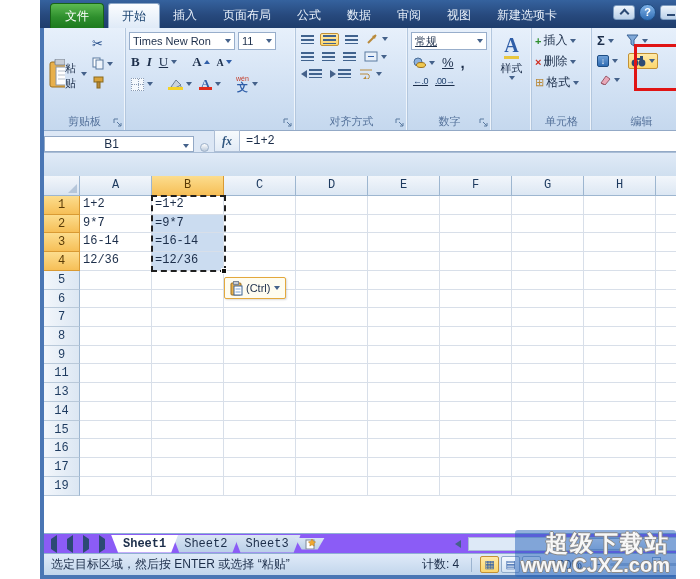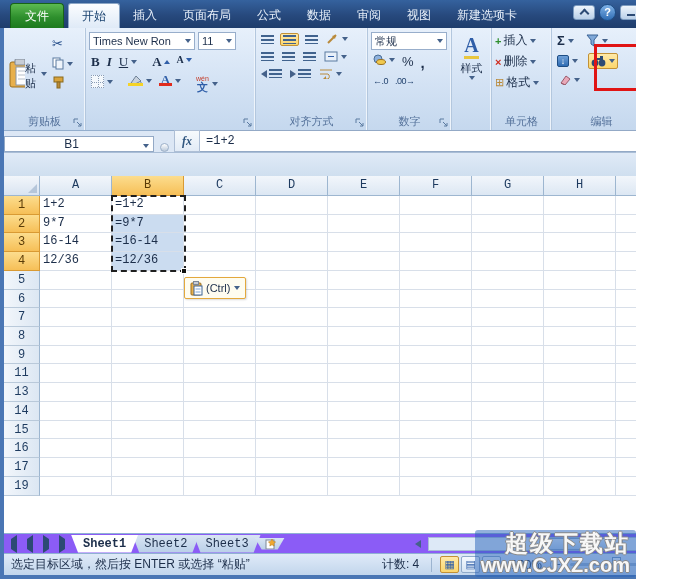--- a/index.html
+++ b/index.html
@@ -1,18 +1,18 @@
 <!DOCTYPE html>
 <html><head>
 <meta charset="utf-8">
 <style>
   * { margin:0; padding:0; box-sizing:border-box; }
   html,body { width:700px; height:579px; }
   body { font-family:"Liberation Sans",sans-serif; font-size:12px; color:#1c2e4a; }
-  .win { position:relative; width:636px; height:579px; background:#4a76b4; overflow:hidden; }
+  .win { position:relative; width:636px; height:579px; background:#4a76b4; overflow:hidden;margin-left:40px; }
 
   
   .tabbar { position:absolute; left:0; top:0; width:700px; height:28px;
     background:linear-gradient(180deg,#35629e 0%,#27497d 55%,#1e3d6c 100%); }
   .file-tab { position:absolute; left:10px; top:3px; width:54px; height:25px;
     background:linear-gradient(#5cba52,#2e8f2d 55%,#1d7a1e); border:1px solid #176317;
     border-bottom:none; border-radius:4px 4px 0 0; color:#fff; text-align:center;
     line-height:24px; font-size:12px; cursor:pointer; }
   .rtabs { position:absolute; left:68px; top:3px; height:25px; display:flex; }
   .rtab { padding:0 13px; line-height:25px; color:#e8f0fa; font-size:12px; cursor:pointer; }
@@ -49,21 +49,21 @@
 
   
   .g-clip { width:82px; display:flex; gap:3px; }
   .paste-big { width:40px; display:flex; flex-direction:row; align-items:center; cursor:pointer; padding-top:2px; }
   .paste-big .lbl { font-size:11px; margin-top:3px; }
   .clip-col { display:flex; flex-direction:column; gap:4px; padding-top:3px; }
   .cut-glyph { color:#29518c; font-size:13px; }
 
   
   .g-font { width:170px; }
-  .frow { display:flex; align-items:flex-start; gap:3px; margin-bottom:3px; }
+  .frow { display:flex; align-items:center; gap:3px; margin-bottom:3px; }
   .combo { background:#fff; border:1px solid #98aecb; height:18px; display:flex;
     align-items:center; font-size:11px; padding:0 3px; justify-content:space-between; cursor:pointer; }
   .serifb { font-family:"Liberation Serif",serif; font-weight:bold; font-size:13px; }
   .serifi { font-family:"Liberation Serif",serif; font-style:italic; font-size:13px; font-weight:bold; }
   .serifu { font-family:"Liberation Serif",serif; font-size:13px; text-decoration:underline; }
   .a-tri-up { width:0;height:0;border-left:3px solid transparent;border-right:3px solid transparent;
     border-bottom:4px solid #2f5ea8; display:inline-block; vertical-align:top; }
   .a-tri-dn { width:0;height:0;border-left:3px solid transparent;border-right:3px solid transparent;
     border-top:4px solid #2f5ea8; display:inline-block; vertical-align:top; }
   .border-ic { width:13px; height:13px; border:1px dotted #8a9cb5; position:relative; background:#f4f8fc; }
@@ -73,21 +73,21 @@
   .underbar-yel { display:inline-block; width:15px; height:3px; background:#f5d327; margin-top:-2px; }
   .phon { display:inline-flex; flex-direction:column; align-items:center; line-height:1; }
   .phon .p1 { font-size:7px; color:#c43d2a; }
   .phon .p2 { font-size:11px; color:#2f5ea8; font-weight:bold; }
 
   
   .g-align { width:112px; }
   .arow { display:flex; align-items:center; gap:4px; margin-bottom:4px; }
 
   
-  .g-num { width:84px; }
+  .g-num { width:84px;text-decoration:underline; }
   .coin { width:13px; height:11px; }
   .tinytxt { font-size:9px; color:#23436f; letter-spacing:-0.5px; }
 
   
   .g-styles { width:40px; }
   .bigbtn { display:flex; flex-direction:column; align-items:center; cursor:pointer; padding-top:2px; }
   .styleA { font-family:"Liberation Serif",serif; font-weight:bold; font-size:20px; color:#2f5ea8;
     border-bottom:3px solid #e8c63f; line-height:22px; }
 
   

